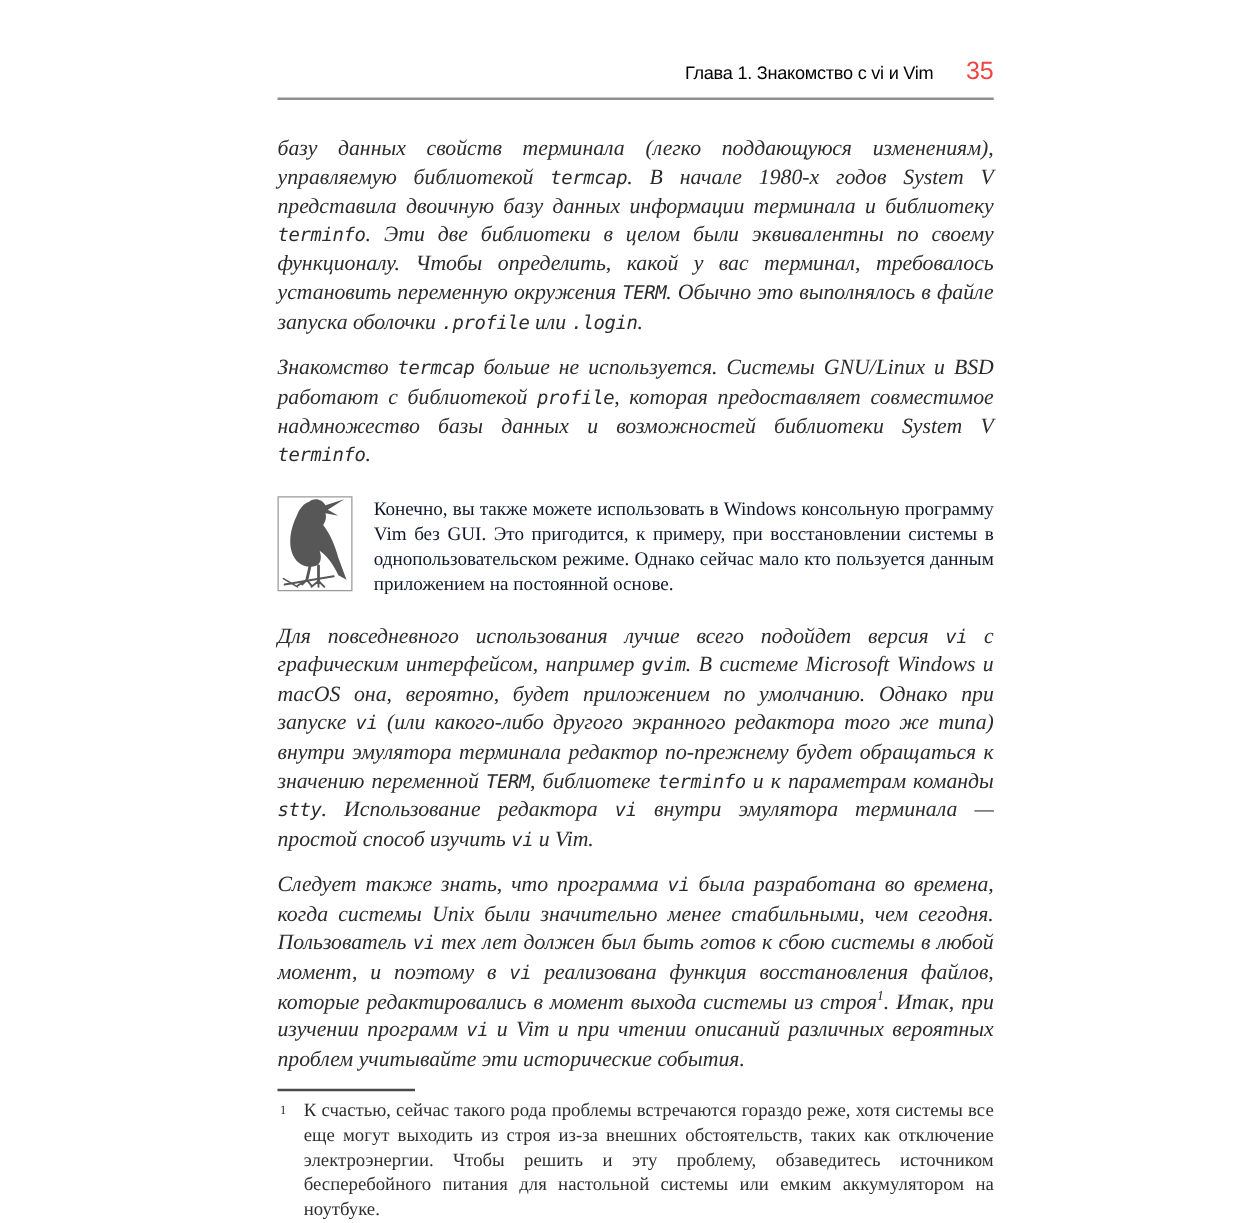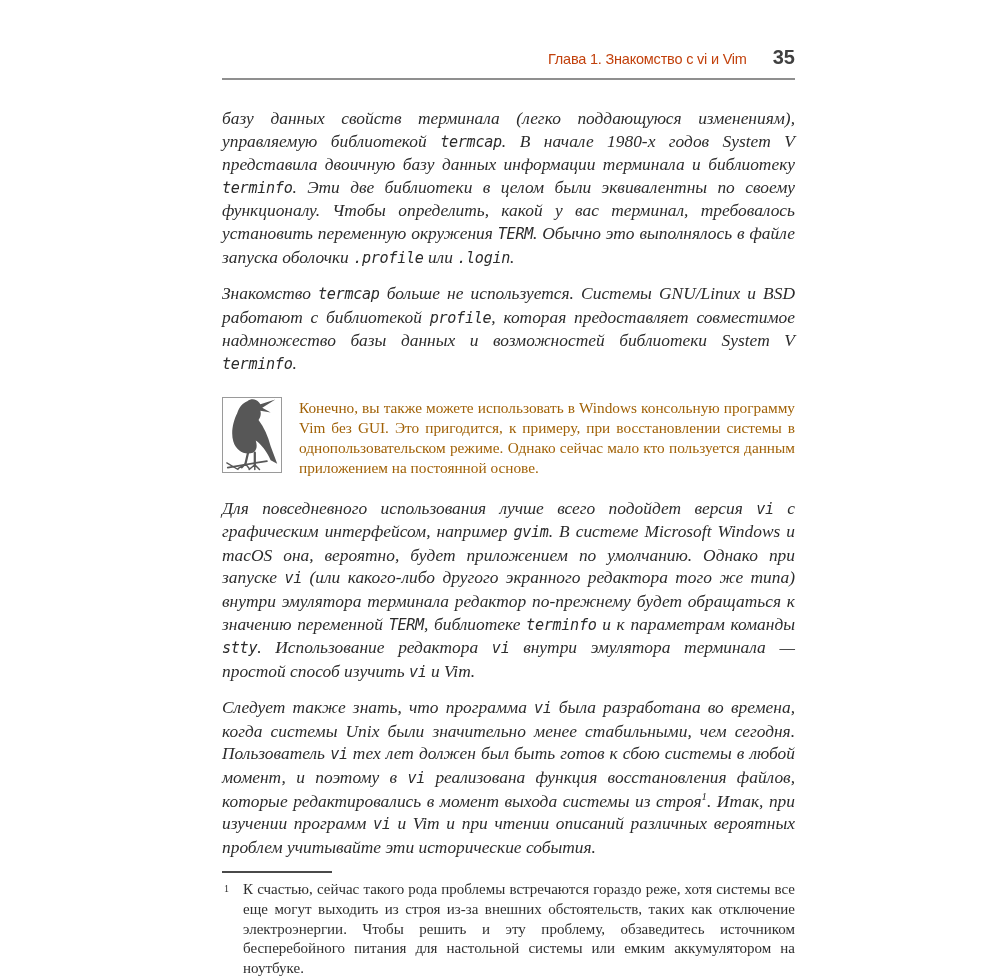--- a/index.html
+++ b/index.html
@@ -24,26 +24,26 @@
     justify-content: flex-end;
     align-items: baseline;
     gap: 26px;
     padding-bottom: 9px;
     border-bottom: 2px solid #8f8f8f;
     font-family: "Liberation Sans", sans-serif;
   }
   .chapter-title {
     font-size: 14.5px;
     letter-spacing: -0.2px;
-    color: #c2410c;
+    color: #000000;
   }
   .page-number {
     font-size: 20px;
-    font-weight: bold;
-    color: #404040;
+    font-weight: normal;
+    color: #ef4444;
   }
   
   .body-block { padding-top: 27px; }
   p.body-para {
     margin: 0 0 13px 0;
     font-size: 17.4px;
     line-height: 22.6px;
     text-align: justify;
     font-style: italic;
   }
@@ -70,21 +70,21 @@
     align-items: flex-end;
     justify-content: center;
     overflow: visible;
   }
   .note-icon-box svg { display: block; overflow: visible; }
   .note-text {
     margin: 1px 0 0 0;
     font-size: 15.3px;
     line-height: 20px;
     text-align: justify;
-    color: #a16207;
+    color: #0f172a;
   }
   
   .footnote { margin-top: 2px; }
   .footnote-rule {
     width: 110px;
     height: 0;
     border: none;
     border-top: 2px solid #4a4a4a;
     margin: 8px 0 7px 0;
   }

